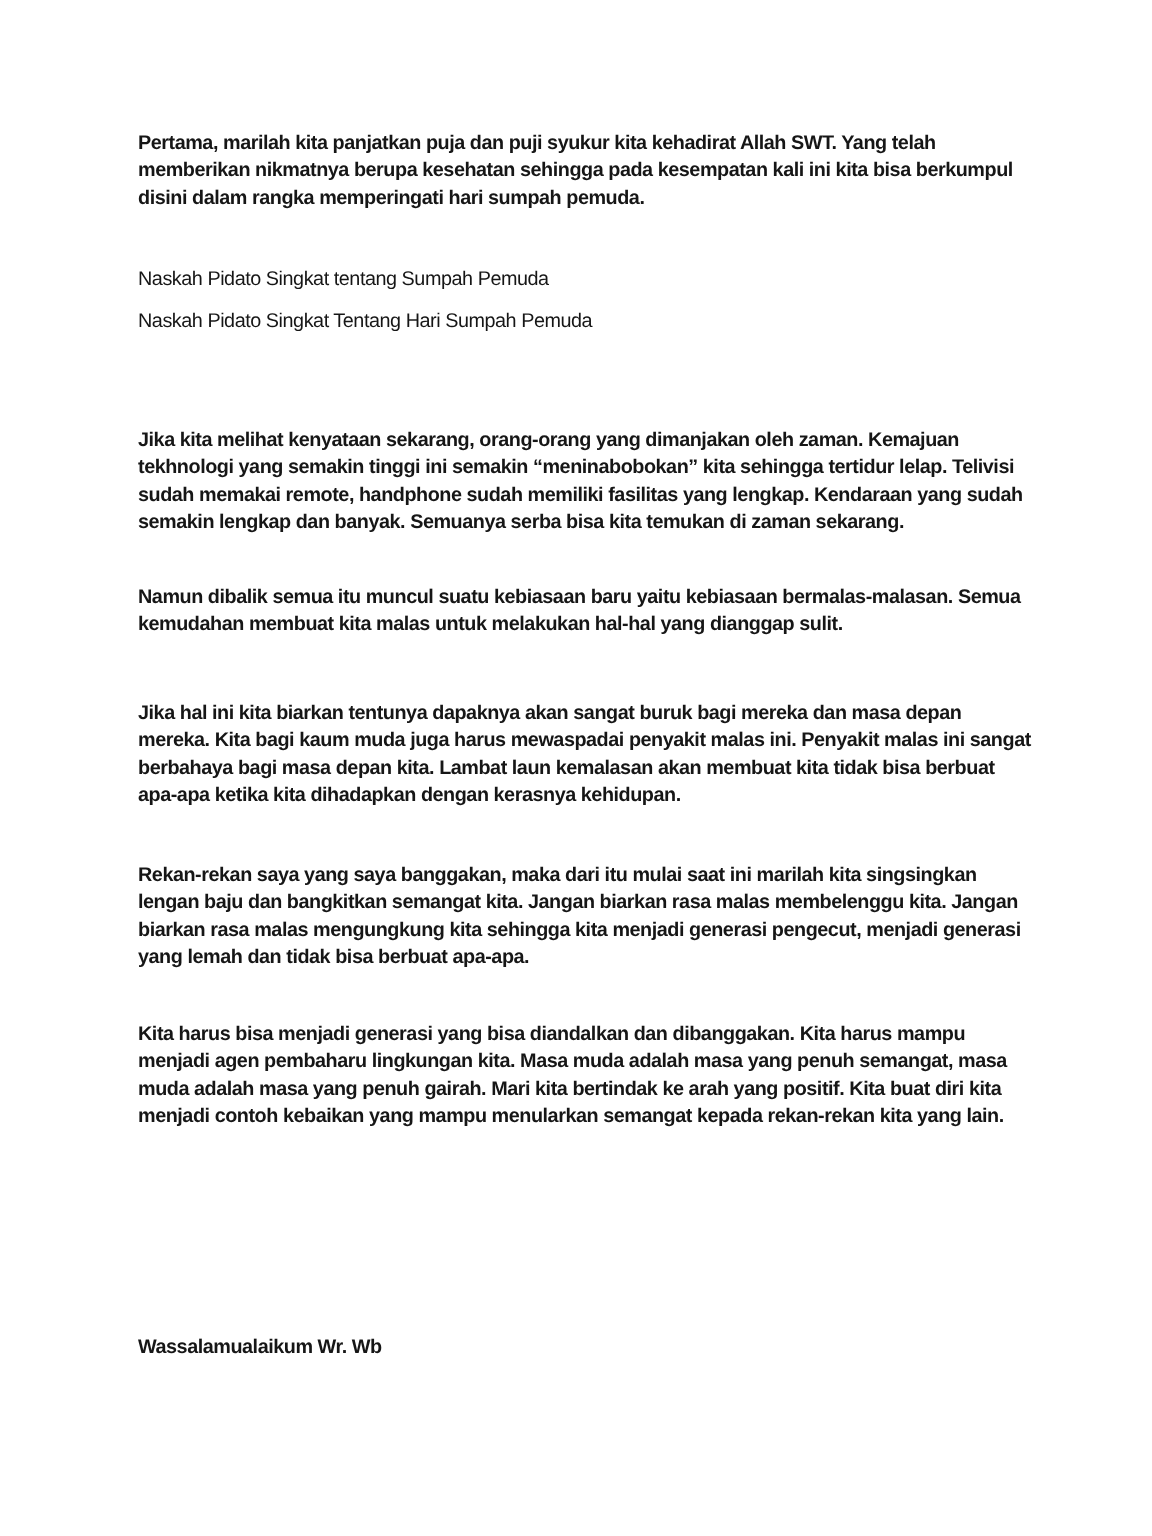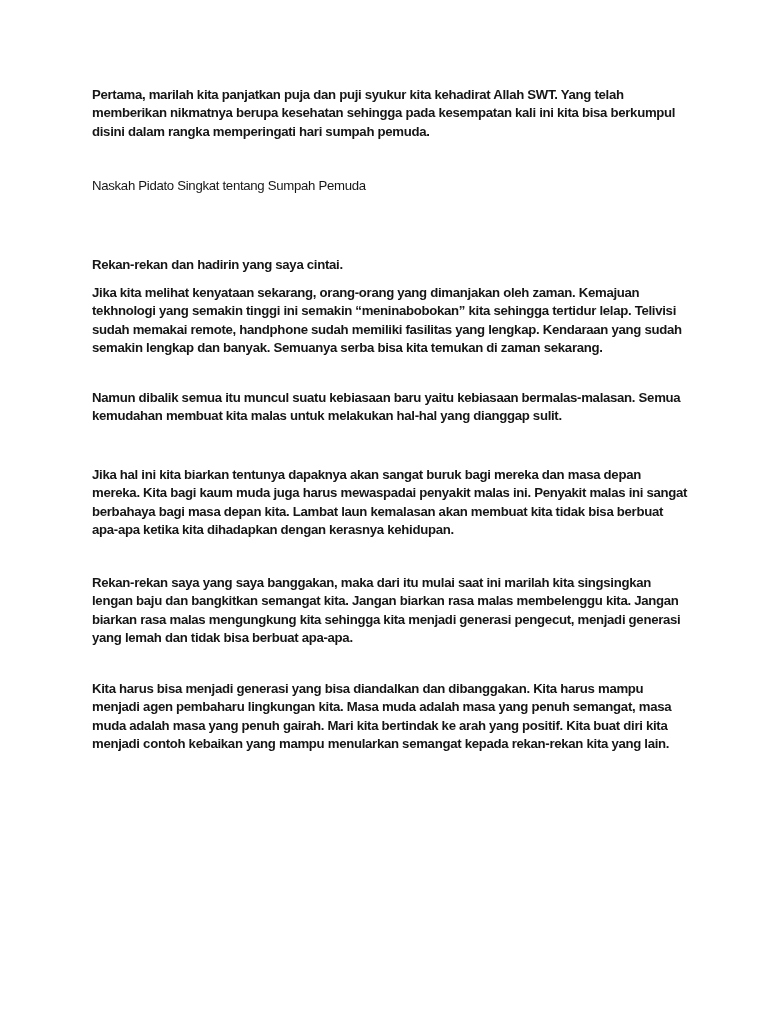--- a/index.html
+++ b/index.html
@@ -34,29 +34,30 @@
   </style>
 </head>
 <body>
 
 <div class="page">
 
   <p class="block" style="top:86px">Pertama, marilah kita panjatkan puja dan puji syukur kita kehadirat Allah SWT. Yang telah memberikan nikmatnya berupa kesehatan sehingga pada kesempatan kali ini kita bisa berkumpul disini dalam rangka memperingati hari sumpah pemuda.</p>
 
   <p class="block title" style="top:177px">Naskah Pidato Singkat tentang Sumpah Pemuda</p>
 
+  <p class="block title" style="top:205px">Naskah Pidato Singkat Tentang Hari Sumpah Pemuda</p>
 
-  <p class="block" style="top:256px">Rekan-rekan dan hadirin yang saya cintai.</p>
 
   <p class="block" style="top:284px">Jika kita melihat kenyataan sekarang, orang-orang yang dimanjakan oleh zaman. Kemajuan tekhnologi yang semakin tinggi ini semakin “meninabobokan” kita sehingga tertidur lelap. Telivisi sudah memakai remote, handphone sudah memiliki fasilitas yang lengkap. Kendaraan yang sudah semakin lengkap dan banyak. Semuanya serba bisa kita temukan di zaman sekarang.</p>
 
   <p class="block" style="top:389px">Namun dibalik semua itu muncul suatu kebiasaan baru yaitu kebiasaan bermalas-malasan. Semua kemudahan membuat kita malas untuk melakukan hal-hal yang dianggap sulit.</p>
 
   <p class="block" style="top:466px">Jika hal ini kita biarkan tentunya dapaknya akan sangat buruk bagi mereka dan masa depan mereka. Kita bagi kaum muda juga harus mewaspadai penyakit malas ini. Penyakit malas ini sangat berbahaya bagi masa depan kita. Lambat laun kemalasan akan membuat kita tidak bisa berbuat apa-apa ketika kita dihadapkan dengan kerasnya kehidupan.</p>
 
   <p class="block" style="top:574px">Rekan-rekan saya yang saya banggakan, maka dari itu mulai saat ini marilah kita singsingkan lengan baju dan bangkitkan semangat kita. Jangan biarkan rasa malas membelenggu kita. Jangan biarkan rasa malas mengungkung kita sehingga kita menjadi generasi pengecut, menjadi generasi yang lemah dan tidak bisa berbuat apa-apa.</p>
 
   <p class="block" style="top:680px">Kita harus bisa menjadi generasi yang bisa diandalkan dan dibanggakan. Kita harus mampu menjadi agen pembaharu lingkungan kita. Masa muda adalah masa yang penuh semangat, masa muda adalah masa yang penuh gairah. Mari kita bertindak ke arah yang positif. Kita buat diri kita menjadi contoh kebaikan yang mampu menularkan semangat kepada rekan-rekan kita yang lain.</p>
 
 
 
+  <p class="block" style="top:889px">Wassalamualaikum Wr. Wb</p>
 
 </div>
 
 </body></html>

